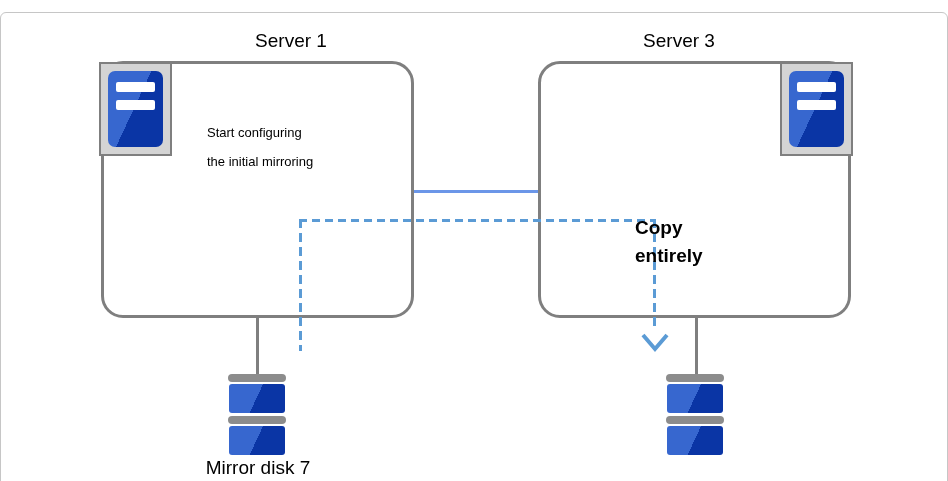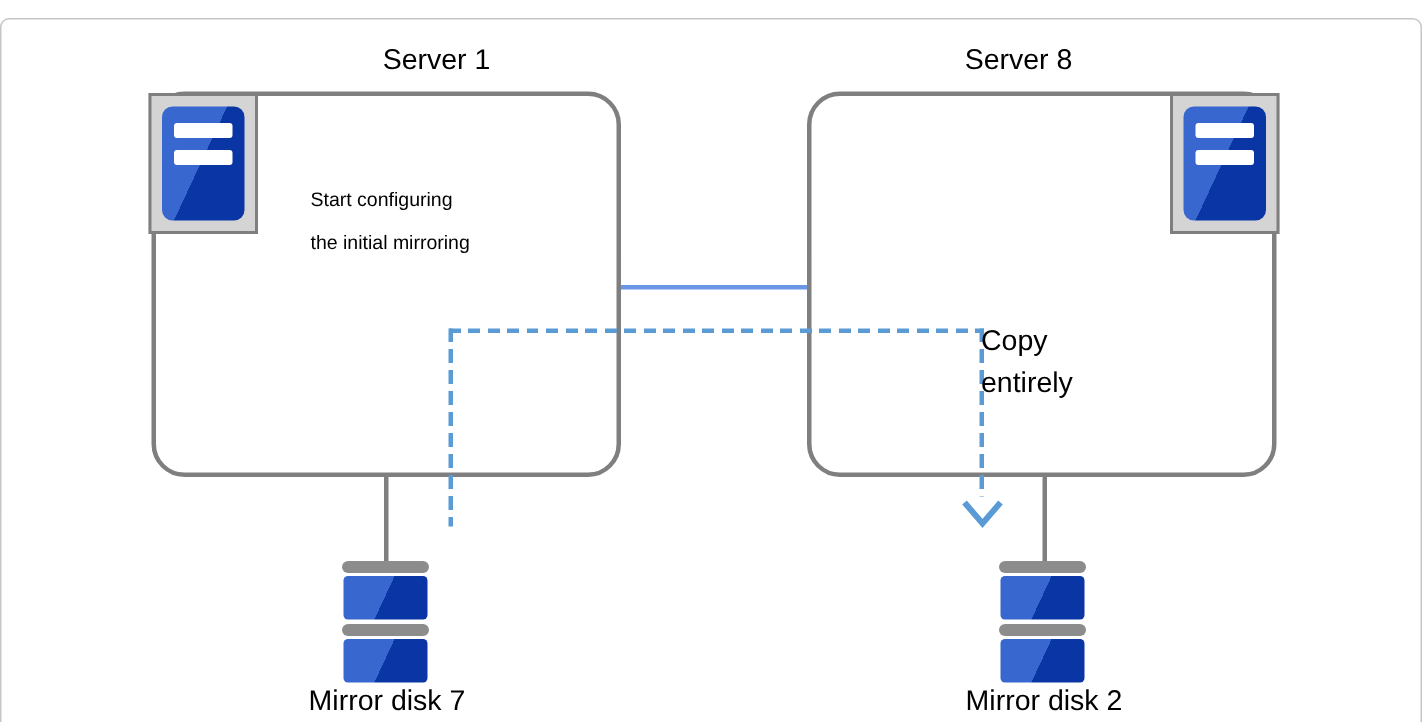--- a/index.html
+++ b/index.html
@@ -75,21 +75,21 @@
 </style>
 </head>
 <body>
 
 <div class="canvas">
 
   <div class="abs server-box" style="left:100px;top:48px;"></div>
   <div class="abs server-box" style="left:537px;top:48px;"></div>
 
   <div class="abs node-label" style="left:290px;top:17px;">Server 1</div>
-  <div class="abs node-label" style="left:678px;top:17px;">Server 8</div>
+  <div class="abs node-label" style="left:678px;top:17px;">Server 3</div>
 
   <div class="abs icon-tray" style="left:98px;top:49px;">
     <div class="tower">
       <div class="bar b1"></div>
       <div class="bar b2"></div>
     </div>
   </div>
   <div class="abs icon-tray" style="left:779px;top:49px;">
     <div class="tower">
       <div class="bar b1"></div>
@@ -105,32 +105,31 @@
   <div class="abs connector" style="left:255px;top:305px;height:57px;"></div>
   <div class="abs connector" style="left:694px;top:305px;height:57px;"></div>
 
   <div class="abs dash-v" style="left:298px;top:206px;height:132px;"></div>
   <div class="abs dash-h" style="left:298px;top:206px;width:357px;"></div>
   <div class="abs dash-v" style="left:652px;top:206px;height:112px;"></div>
   <svg class="abs" style="left:640px;top:320px;" width="28" height="20" viewBox="0 0 28 20">
     <polyline points="2,2 14,16 26,2" fill="none" stroke="#5b9bd5" stroke-width="4"></polyline>
   </svg>
 
-  <div class="abs copy-text" style="left:653px;top:201px;">Copy
+  <div class="abs copy-text" style="left:634px;top:201px;font-weight:bold;">Copy
 entirely</div>
 
   <div class="abs disk" style="left:227px;top:361px;">
     <div class="tray-bar"></div>
     <div class="platter"></div>
     <div class="tray-bar"></div>
     <div class="platter"></div>
   </div>
   <div class="abs disk" style="left:665px;top:361px;">
     <div class="tray-bar"></div>
     <div class="platter"></div>
     <div class="tray-bar"></div>
     <div class="platter"></div>
   </div>
 
   <div class="abs node-label" style="left:257px;top:444px;">Mirror disk 7</div>
-  <div class="abs node-label" style="left:695px;top:444px;">Mirror disk 2</div>
 
 </div>
 
 </body></html>

